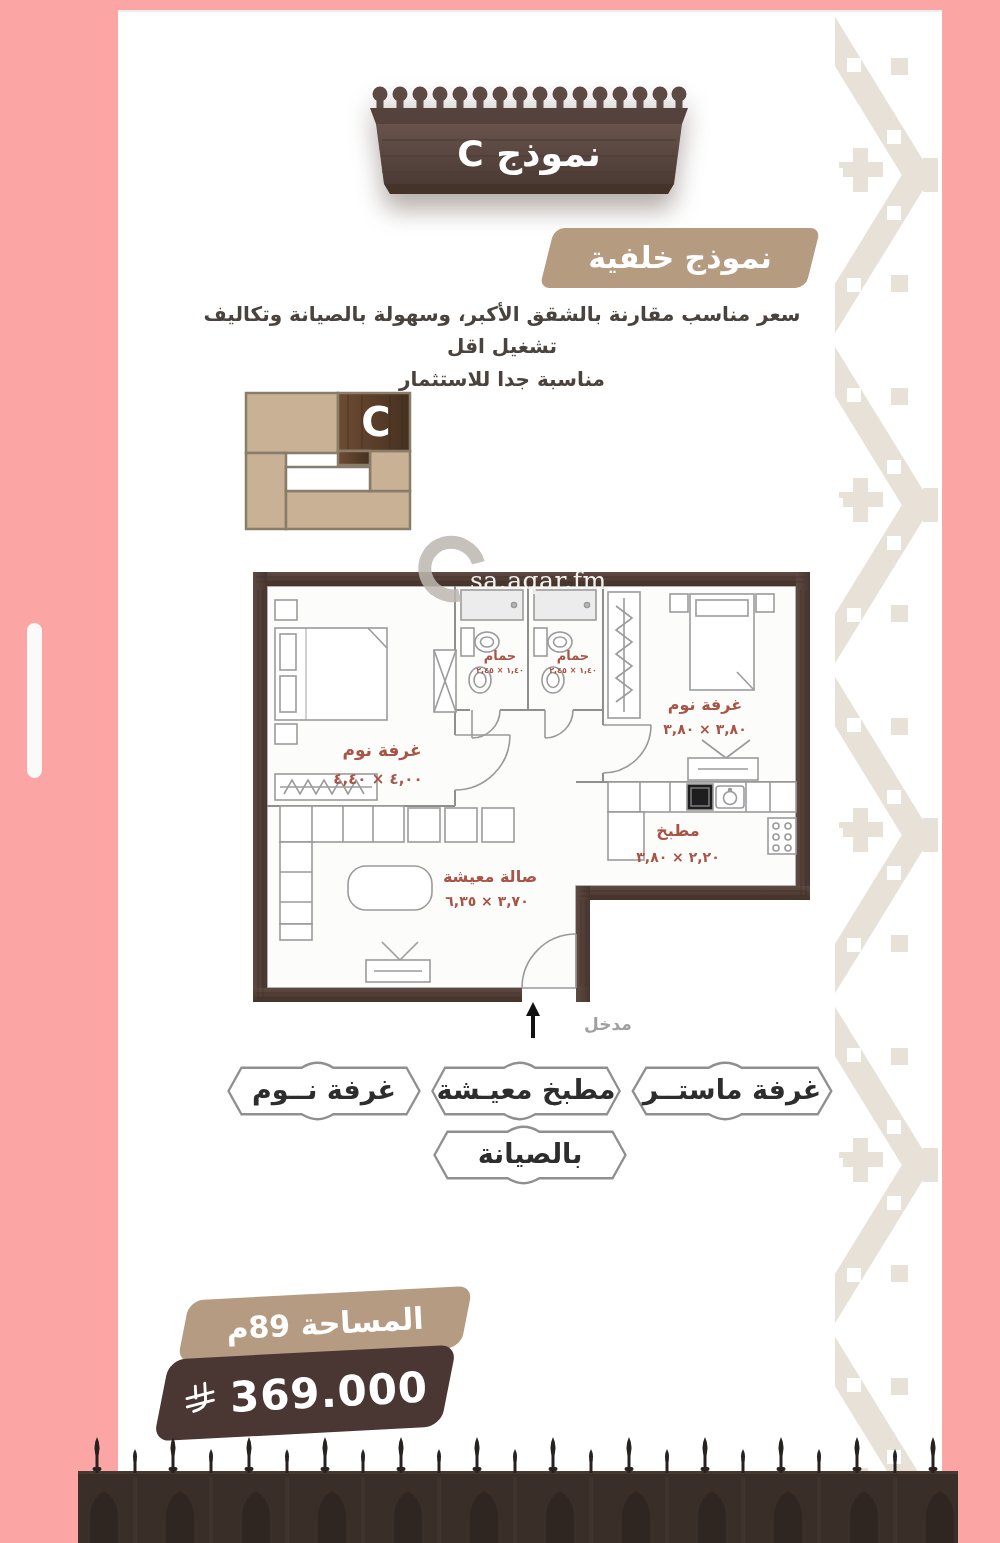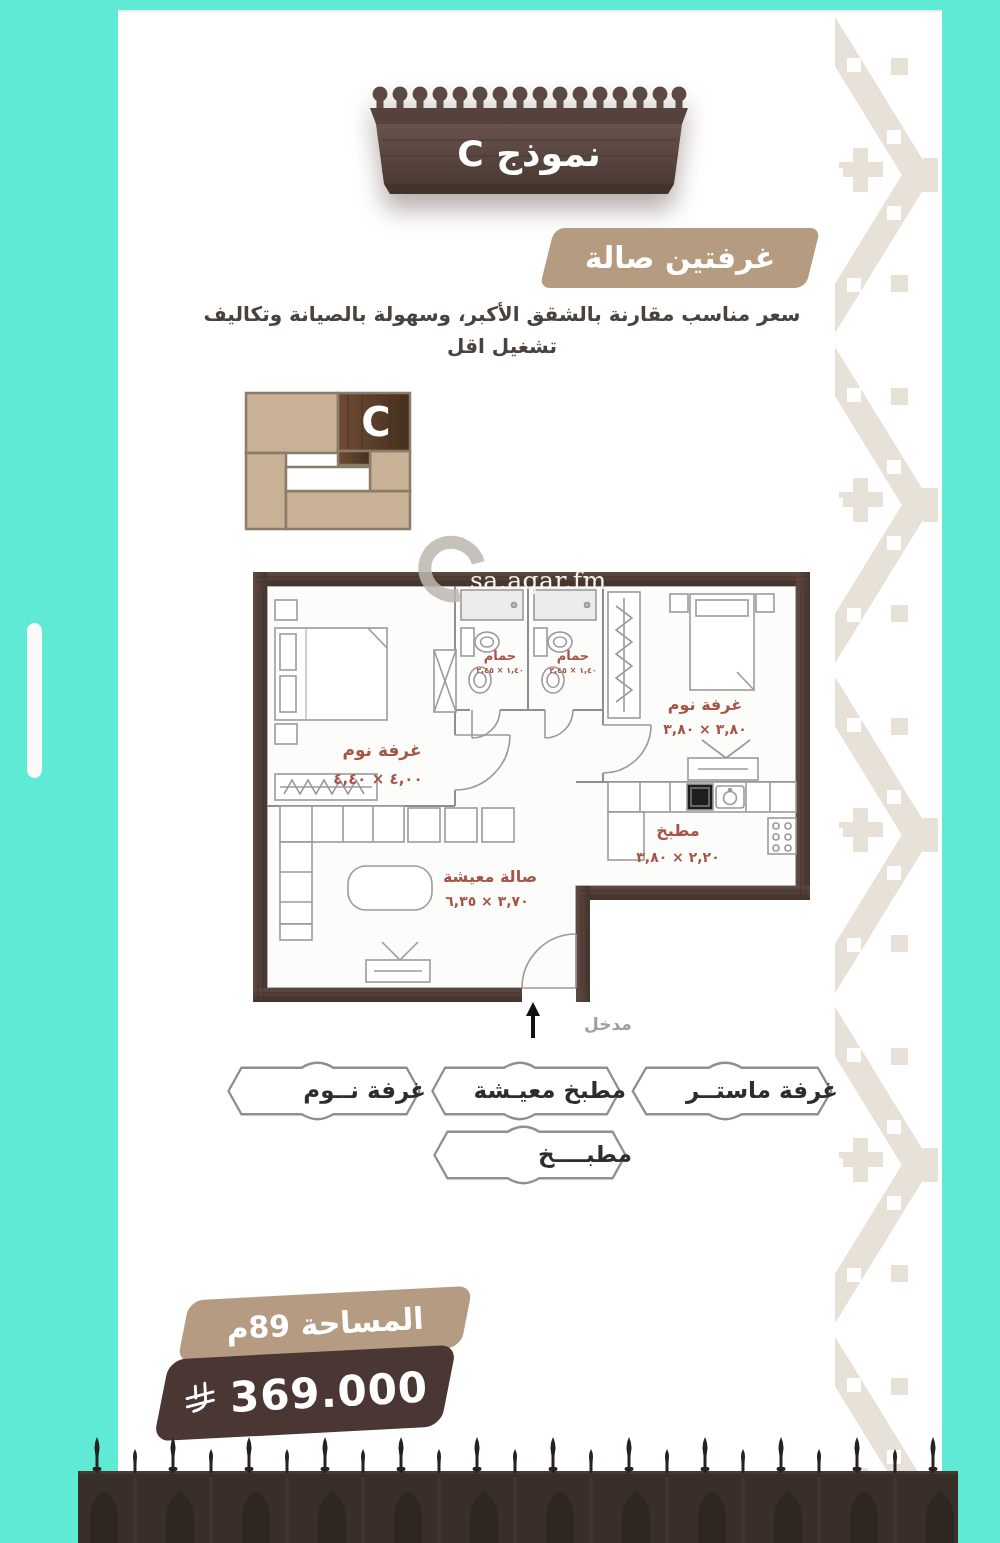--- a/index.html
+++ b/index.html
@@ -1,16 +1,16 @@
 <!DOCTYPE html>
 <html lang="ar"><head>
 <meta charset="utf-8">
 <style>
   html,body{margin:0;padding:0;}
-  .page{position:relative;width:1000px;height:1543px;background:#5eead4;overflow:hidden;
+  .page{position:relative;width:1000px;height:1543px;background:#fca5a5;overflow:hidden;
         font-family:"DejaVu Sans",sans-serif;}
   .content{position:absolute;left:118px;top:10px;width:824px;height:1533px;background:#ffffff;}
   .topline{position:absolute;left:0;top:0;width:824px;height:2px;background:#ececec;}
   .sadu{position:absolute;left:717px;top:0;width:107px;height:1533px;}
   .left-bar{position:absolute;left:27px;top:623px;width:15px;height:155px;border-radius:8px;background:#fafafa;}
 
   .banner{position:absolute;left:250px;top:72px;width:322px;height:132px;
           filter:drop-shadow(0 16px 12px rgba(72,56,48,.40));}
 
   .sub-badge{position:absolute;left:429px;top:218px;width:266px;height:60px;}
@@ -27,21 +27,21 @@
   .watermark{position:absolute;left:352px;top:556px;font-family:"DejaVu Serif",serif;font-size:25px;
         font-weight:normal;color:#f3f1ee;letter-spacing:.5px;z-index:2;}
   .wm-glyph{position:absolute;left:300px;top:526px;width:42px;height:40px;border:13px solid #bdb7b0;
         border-right-color:transparent;border-radius:50%;transform:rotate(30deg);opacity:.85;z-index:2;}
 
   .tag-row{position:absolute;left:0;width:824px;display:flex;justify-content:center;direction:rtl;}
   .tag-row.r1{top:1047px;}
   .tag-row.r2{top:1111px;}
   .tag{position:relative;height:68px;}
   .tag svg.frame{position:absolute;inset:0;width:100%;height:100%;}
-  .tag .t{position:relative;z-index:1;line-height:66px;text-align:right;font-size:23px;font-weight:bold;
+  .tag .t{position:relative;z-index:1;line-height:66px;text-align:center;font-size:27px;font-weight:bold;
         color:#2d2d2d;direction:rtl;white-space:nowrap;}
 
   .area-badge{position:absolute;left:67px;top:1283px;width:280px;height:62px;}
   .area-badge .bg{position:absolute;inset:0;background:#b49b81;border-radius:14px;
         transform:skewX(-14deg) rotate(-3deg);}
   .area-badge .label{position:relative;z-index:1;line-height:62px;text-align:center;font-size:30px;
         font-weight:bold;color:#fff;direction:rtl;transform:rotate(-3deg);}
 
   .price-badge{position:absolute;left:45px;top:1342px;width:284px;height:82px;}
   .price-badge .bg{position:absolute;inset:0;background:#4a3632;border-radius:16px;
@@ -130,25 +130,26 @@
       <g stroke="#4e3c36" stroke-width="1.4" opacity=".8">
         <path d="M14,58 H308"></path>
           <path d="M13,74 H309"></path>
           <path d="M14,90 H307"></path>
       </g>
       <text x="161" y="84" font-size="36" font-weight="bold" fill="#ffffff" text-anchor="middle" style="direction:rtl">نموذج C</text>
     </svg>
 
     <div class="sub-badge">
       <div class="bg"></div>
-      <div class="label">غرفتين صالة</div>
+      <div class="label">نموذج خلفية</div>
     </div>
 
     <div class="desc">
       <div>سعر مناسب مقارنة بالشقق الأكبر، وسهولة بالصيانة وتكاليف تشغيل اقل</div>
+      <div>مناسبة جدا للاستثمار</div>
     </div>
 
     <svg class="unit-diagram" viewBox="0 0 176 148">
       <defs>
         <linearGradient id="cwood" x1="0" y1="0" x2="1" y2="0">
           <stop offset="0" stop-color="#6e4c34"></stop>
             <stop offset="1" stop-color="#45301f"></stop>
         </linearGradient>
       </defs>
       <g stroke="#8a7c6a" stroke-width="2.5" fill="#c9b195">
@@ -324,21 +325,21 @@
         </svg>
         <div class="t">غرفة نــوم</div>
       </div>
     </div>
 
     <div class="tag-row r2">
       <div class="tag" style="width:204px">
         <svg class="frame" viewBox="0 0 220 70" preserveAspectRatio="none">
           <path d="M7,35 L21,11 H86 Q103,1 120,11 H199 L213,35 L199,59 H120 Q103,69 86,59 H21 Z" fill="#ffffff" stroke="#8f8f8f" stroke-width="2.5"></path>
         </svg>
-        <div class="t">مطبــــخ</div>
+        <div class="t">بالصيانة</div>
       </div>
     </div>
 
     <div class="area-badge">
       <div class="bg"></div>
       <div class="label">المساحة 89م</div>
     </div>
 
     <div class="price-badge">
       <div class="bg"></div>

